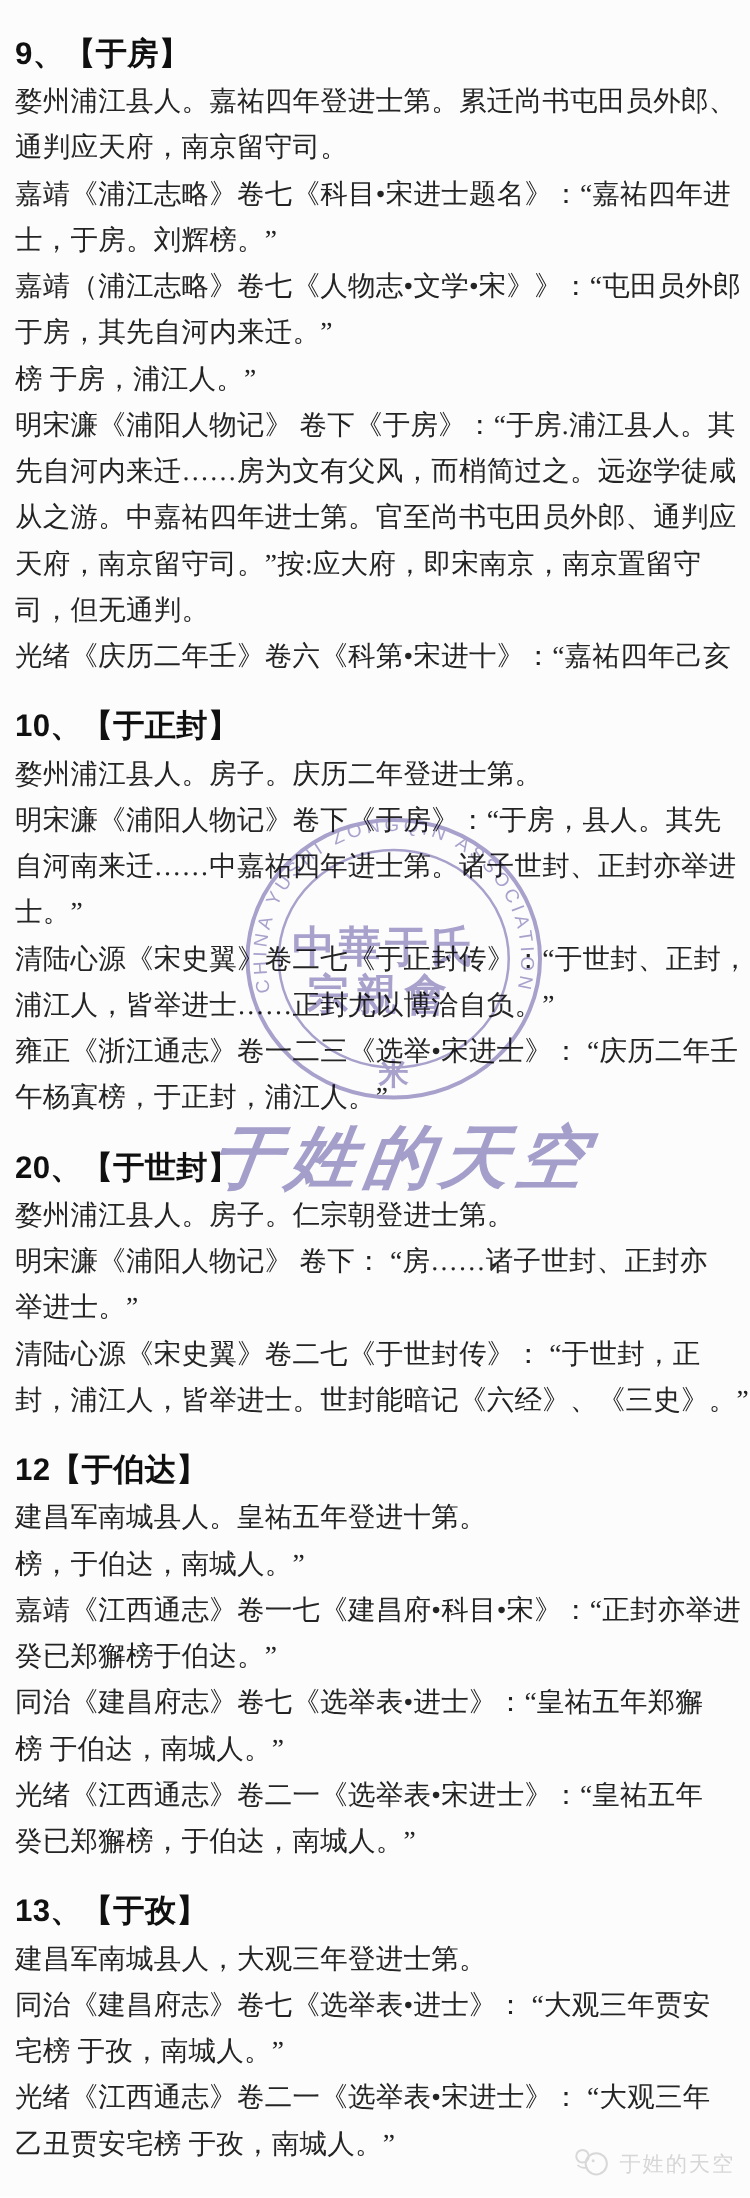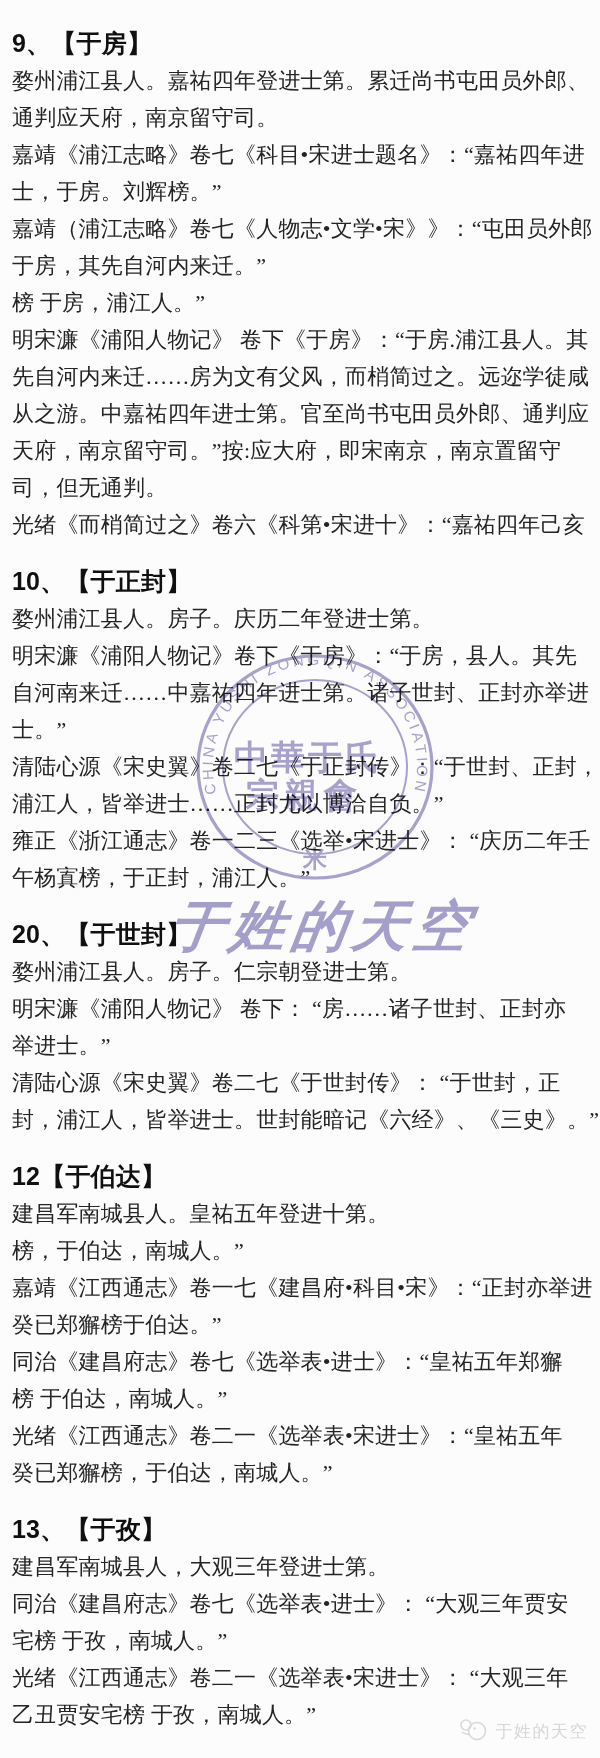--- a/index.html
+++ b/index.html
@@ -91,21 +91,21 @@
       <div class="line body">嘉靖《浦江志略》卷七《科目•宋进士题名》：“嘉祐四年进</div>
       <div class="line body">士，于房。刘辉榜。”</div>
       <div class="line body">嘉靖（浦江志略》卷七《人物志•文学•宋》》：“屯田员外郎</div>
       <div class="line body">于房，其先自河内来迁。”</div>
       <div class="line body">榜  于房，浦江人。”</div>
       <div class="line body">明宋濂《浦阳人物记》 卷下《于房》：“于房.浦江县人。其</div>
       <div class="line body">先自河内来迁……房为文有父风，而梢简过之。远迩学徒咸</div>
       <div class="line body">从之游。中嘉祐四年进士第。官至尚书屯田员外郎、通判应</div>
       <div class="line body">天府，南京留守司。”按:应大府，即宋南京，南京置留守</div>
       <div class="line body">司，但无通判。</div>
-      <div class="line body">光绪《而梢简过之》卷六《科第•宋进十》：“嘉祐四年己亥</div>
+      <div class="line body">光绪《庆历二年壬》卷六《科第•宋进十》：“嘉祐四年己亥</div>
       <div class="line heading">10、【于正封】</div>
       <div class="line body">婺州浦江县人。房子。庆历二年登进士第。</div>
       <div class="line body">明宋濂《浦阳人物记》卷下《于房》：“于房，县人。其先</div>
       <div class="line body">自河南来迁……中嘉祐四年进士第。诸子世封、正封亦举进</div>
       <div class="line body">士。”</div>
       <div class="line body">清陆心源《宋史翼》卷二七《于正封传》：“于世封、正封，</div>
       <div class="line body">浦江人，皆举进士……正封尤以博洽自负。”</div>
       <div class="line body">雍正《浙江通志》卷一二三《选举•宋进士》： “庆历二年壬</div>
       <div class="line body">午杨寘榜，于正封，浦江人。”</div>
       <div class="line heading">20、【于世封】</div>

